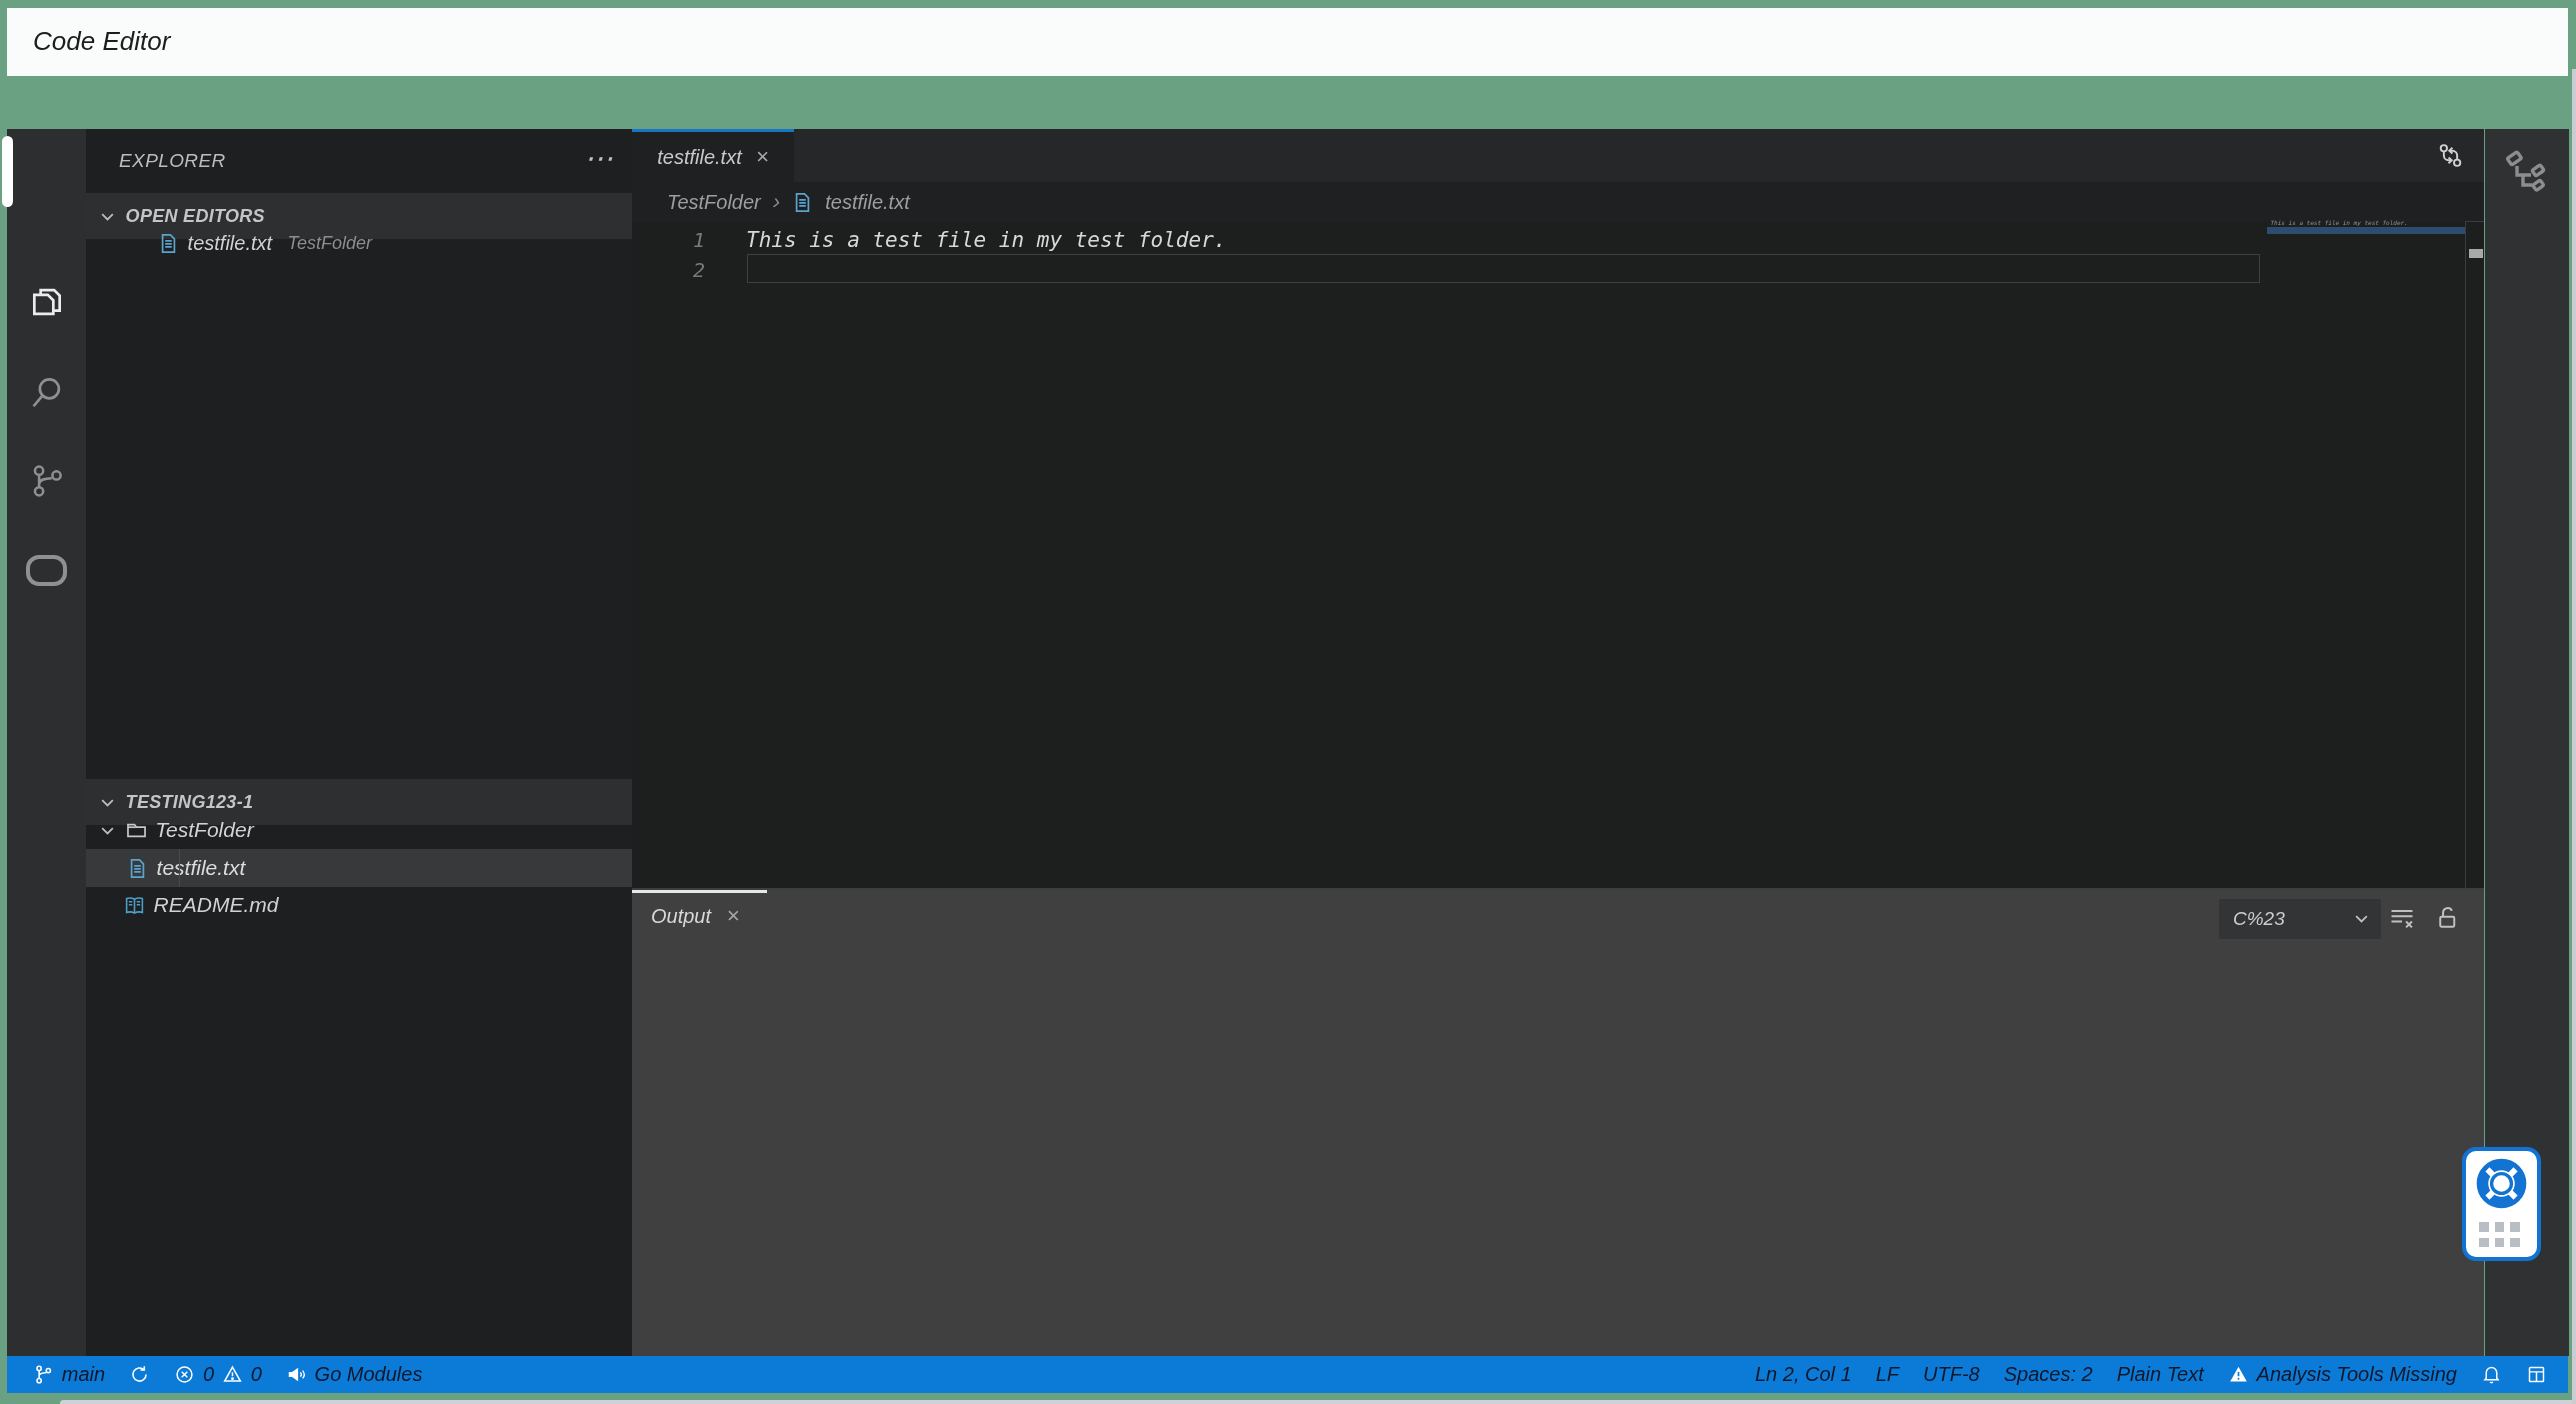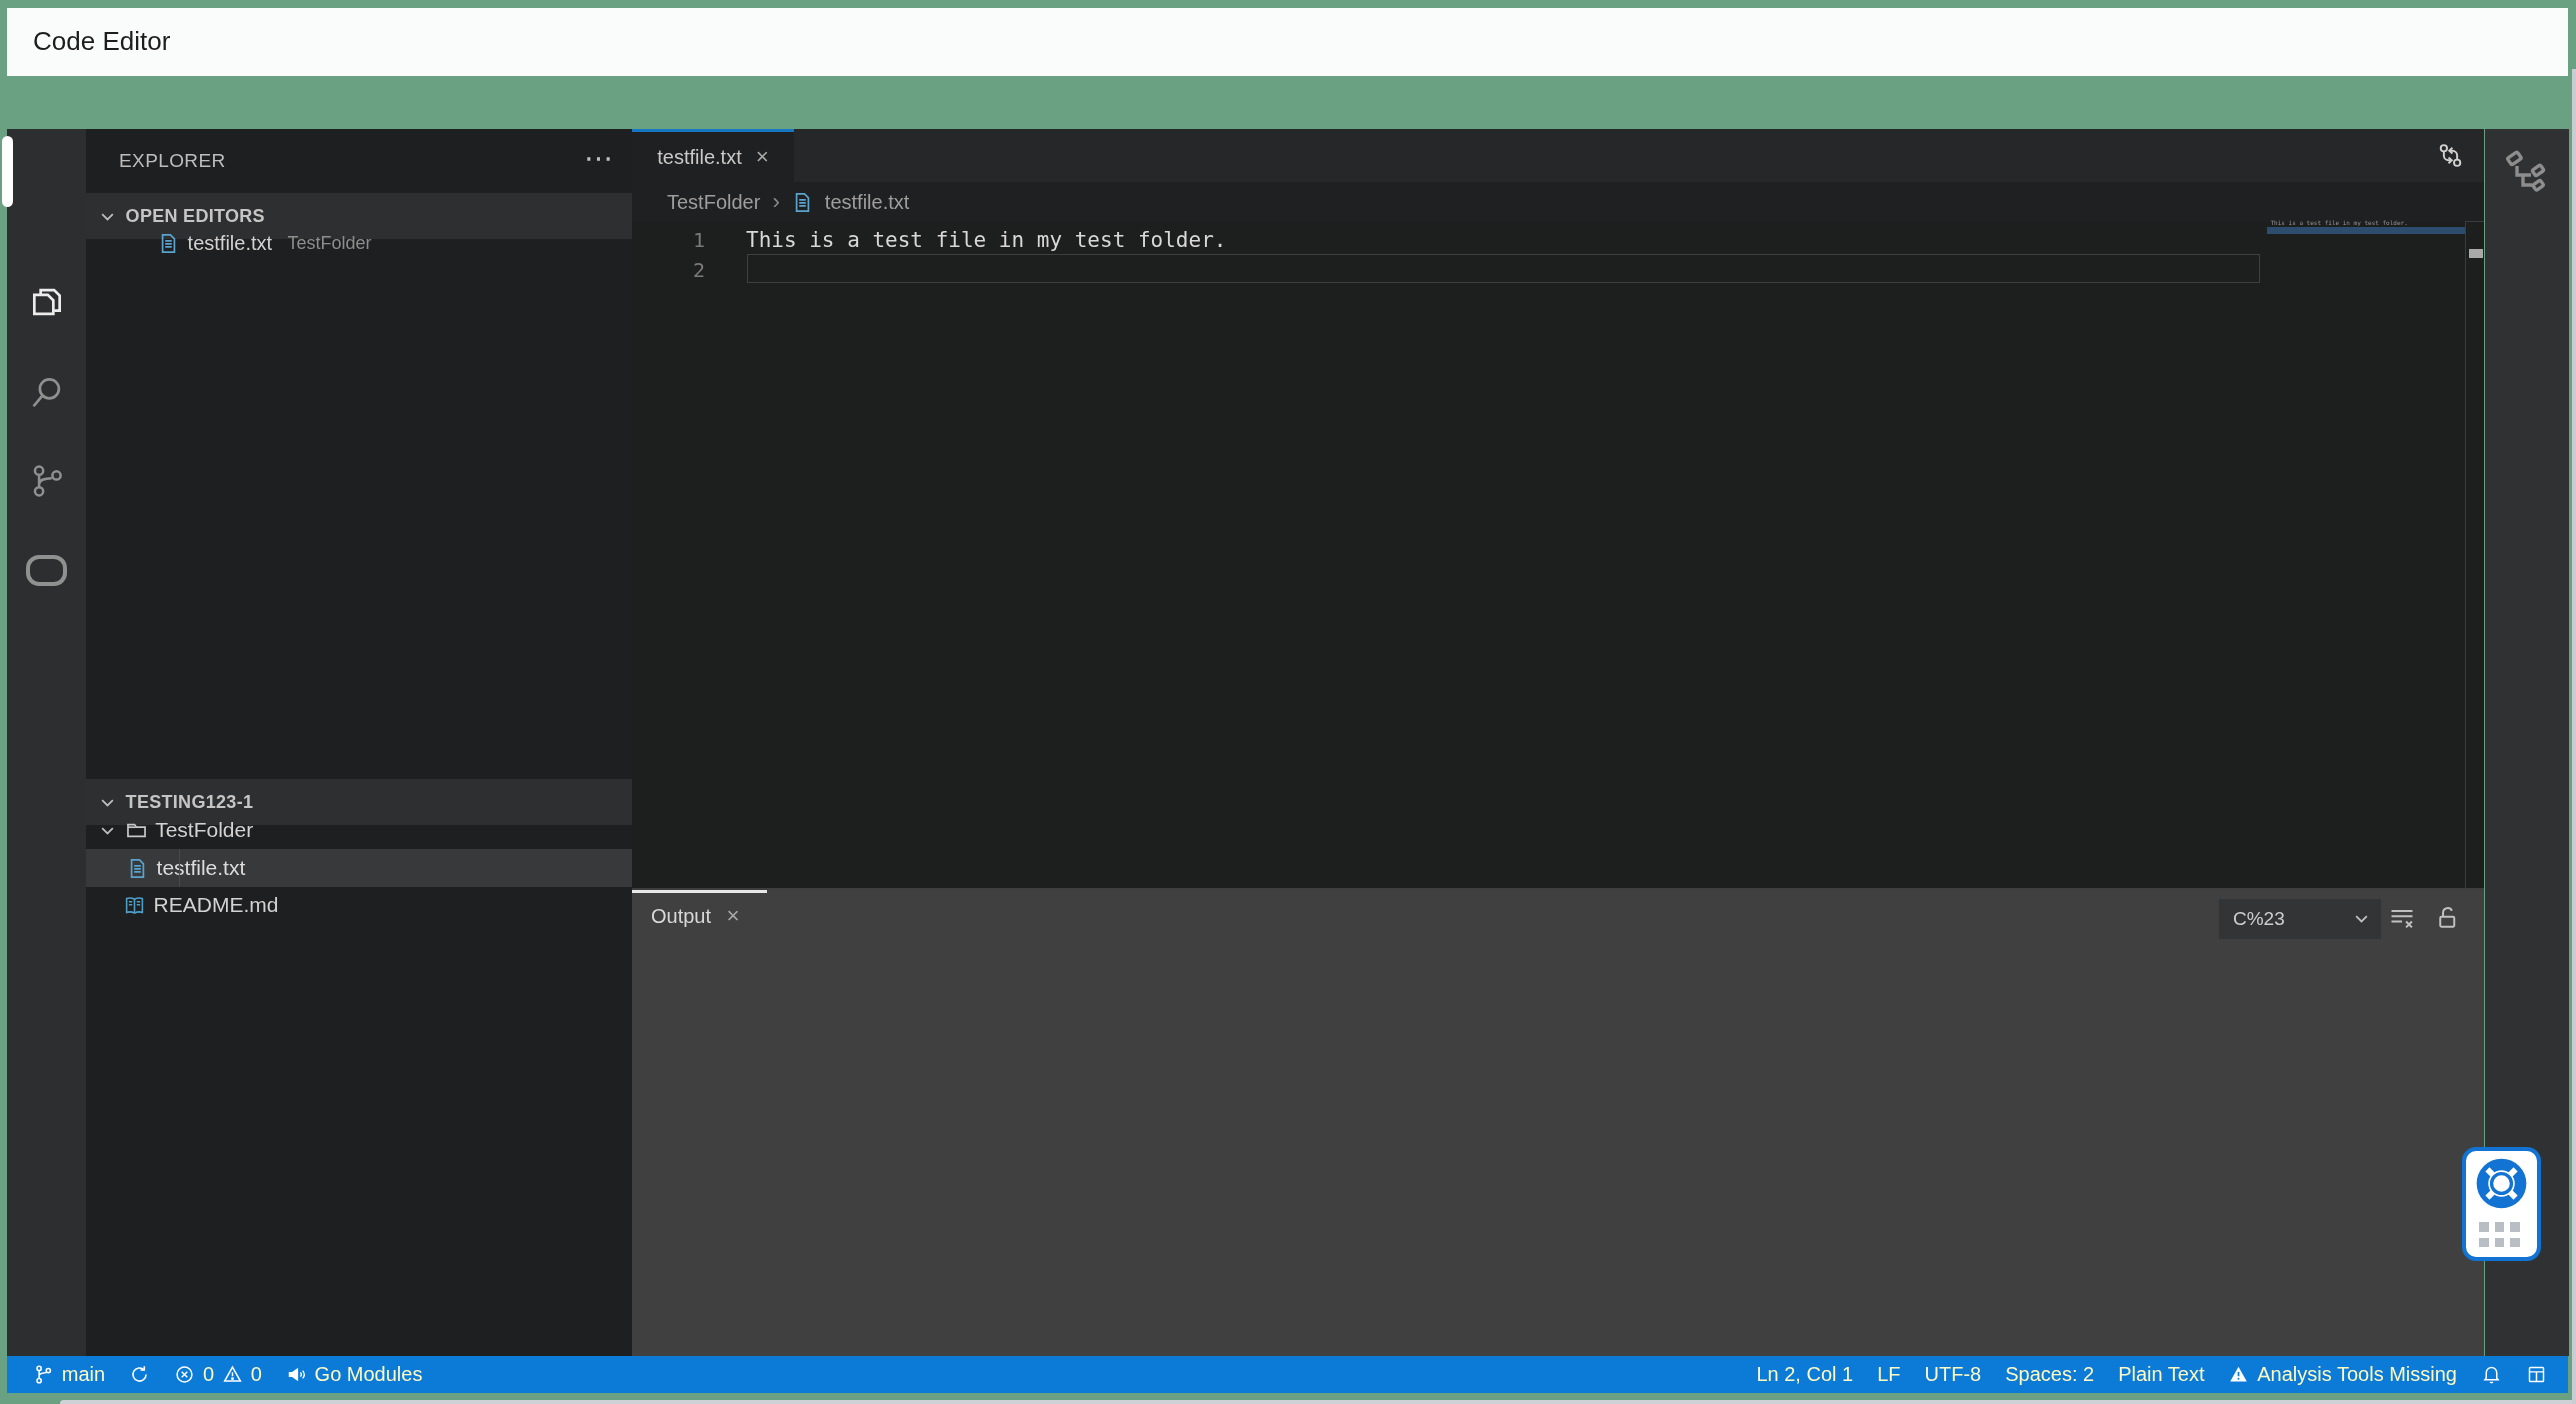--- a/index.html
+++ b/index.html
@@ -1,18 +1,18 @@
 <!DOCTYPE html>
 <html style="font-size:14px"><head>
 <meta charset="utf-8">
 <style>
   html,body{margin:0;padding:0;background:#6ba183;}
   #screen{position:relative;width:2576px;height:1404px;overflow:hidden;
     font-family:"Liberation Sans",sans-serif;background:#6ba183;}
-  .abs{position:absolute;}
+  .abs{position:absolute;font-style:italic;}
 
   
   #titlebar{left:7px;top:7.8px;width:2561px;height:68px;background:#fafbfb;display:flex;align-items:center;}
   #window-title{margin-left:26px;font-size:26px;color:#1d1d1d;}
   #menubar{left:7px;top:76px;width:2561px;height:53px;background:#3b3c3d;display:flex;align-items:center;padding-left:92px;box-sizing:border-box;}
   .menu-item{color:#d4d4d4;font-size:21.6px;padding:0 14.7px;height:53px;display:flex;align-items:center;cursor:default;}
 
   
   #activitybar{left:7px;top:129px;width:79px;height:1227px;background:#2d2e2f;}
   .act-icon{position:absolute;left:19px;width:41px;height:41px;color:#8f9090;display:flex;align-items:center;justify-content:center;}
@@ -82,21 +82,21 @@
   #rightbar{left:2485px;top:129px;width:84px;height:1227px;background:#303133;}
   #flow-icon{position:absolute;left:17px;top:19px;width:48px;height:48px;color:#8d8d8d;}
 
   
   #assistant-widget{left:2462px;top:1147px;width:79px;height:114px;background:#ffffff;border:4.3px solid #1273d2;border-radius:14px;box-sizing:border-box;}
   #life-ring{position:absolute;left:8.6px;top:6px;width:53px;height:53px;}
   #drag-dots{position:absolute;left:13px;top:71px;width:45px;display:grid;grid-template-columns:repeat(3,9.5px);grid-auto-rows:9.5px;gap:6px;}
   .dot{background:#b9bec5;}
 
   
-  #statusbar{left:7px;top:1356px;width:2561px;height:37px;background:#0c7bd8;display:flex;align-items:center;justify-content:space-between;color:#fef9c3;font-size:20px;padding:0 21px 0 26px;box-sizing:border-box;}
+  #statusbar{left:7px;top:1356px;width:2561px;height:37px;background:#0c7bd8;display:flex;align-items:center;justify-content:space-between;color:#0f172a;font-size:20px;padding:0 21px 0 26px;box-sizing:border-box;}
   .sb-group{display:flex;align-items:center;gap:24px;}
   .sb-item{display:flex;align-items:center;gap:7.8px;}
   .sb-icon{width:21px;height:21px;display:inline-flex;}
   .sb-icon svg{width:21px;height:21px;}
 
   #bottom-strip{left:0;top:1393px;width:2576px;height:11.2px;background:#6ba183;}
   #bottom-light{position:absolute;left:60px;top:7px;width:2516px;height:4.3px;background:#ced2d6;border-top-left-radius:3.5px;}
   #right-edge-light{left:2572px;top:69px;width:4.3px;height:1335px;background:#c9cdd1;}
 </style>
 </head>

